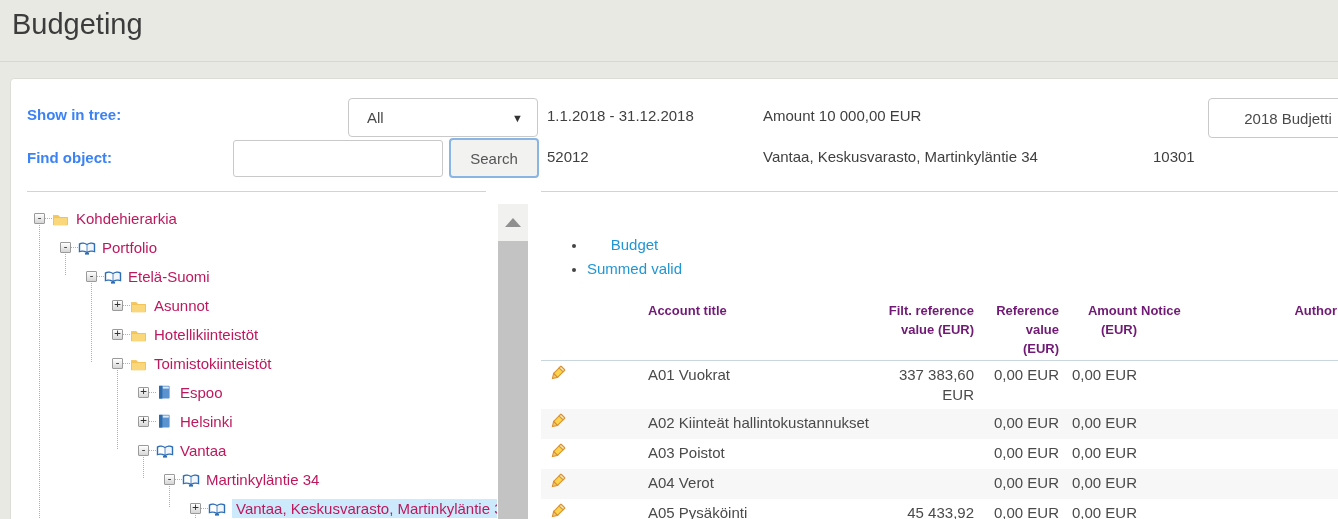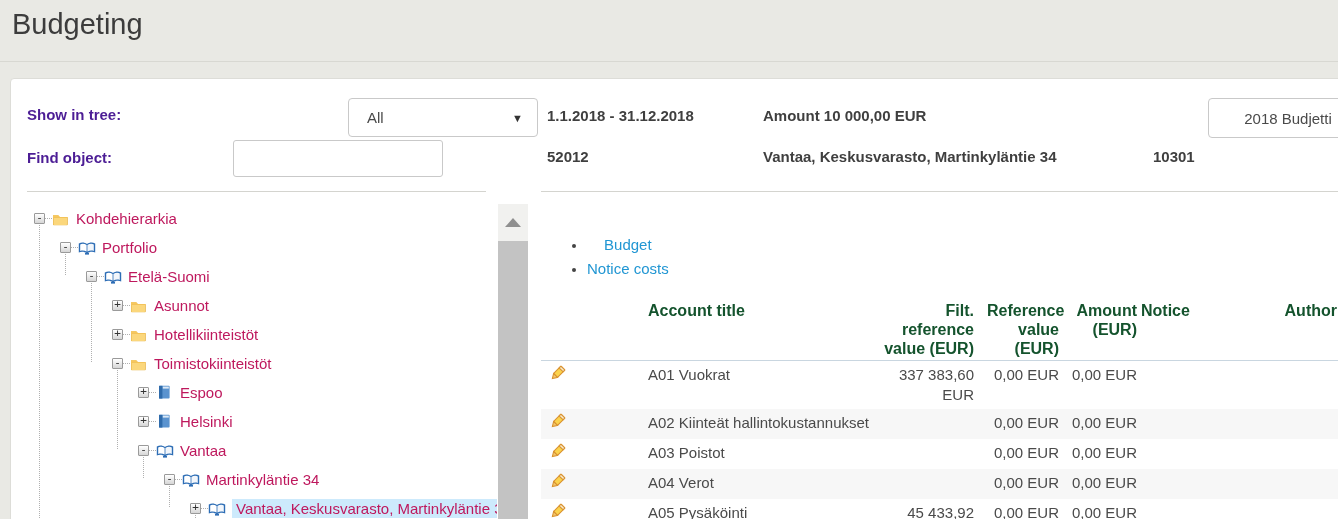--- a/index.html
+++ b/index.html
@@ -15,21 +15,21 @@
   
   #page-title { left:12px; top:8px; font-size:29px; font-weight:400; color:#3c3c3c; }
   #top-divider { left:0; top:61px; width:1338px; border-top:1px solid #d8d8d2; }
 
   
   #panel {
     left:10px; top:78px; width:1340px; height:460px;
     background:#fff; border:1px solid #ddddd8; border-radius:4px;
   }
 
-  .field-label { font-size:15px; font-weight:700; color:#4c1d95; }
+  .field-label { font-size:15px; font-weight:700; color:#3b82f6; }
 
   .selectbox {
     background:#fff; border:1px solid #c9c9c9; border-radius:4px;
     display:flex; align-items:center; font-size:15px; color:#4a4a4a;
     cursor:pointer;
   }
   #tree-filter { left:337px; top:19px; width:190px; height:39px; padding:0 14px 0 18px; justify-content:space-between; }
   #tree-filter .arrow { font-size:11px; color:#333; }
   #budget-selector { left:1197px; top:19px; width:160px; height:40px; justify-content:center; }
 
@@ -41,21 +41,21 @@
   #search-btn {
     left:438px; top:59px; width:90px; height:40px;
     background:#f2f2f1; border:2px solid #8ab4e2; border-radius:4px;
     font-size:15px; color:#555; font-family:inherit; cursor:pointer;
   }
 
   #hrule-left  { left:16px; top:112px; width:459px; border-top:1px solid #d4d4cf; }
   #hrule-right { left:530px; top:112px; width:812px; border-top:1px solid #d4d4cf; }
 
   
-  .info { font-size:15px; font-weight:700; color:#3f3f3f; }
+  .info { font-size:15px; font-weight:400; color:#3f3f3f; }
 
   
   #note { left:530px; top:127px; font-size:16px; color:#e75c74; }
   #quick-links { left:556px; top:157px; list-style:disc; padding-left:20px; }
   #quick-links li { margin-bottom:7px; font-size:15px;text-align:center; }
   #quick-links li::marker { color:#444; font-size:13px; }
   #quick-links a { color:#2196d3; text-decoration:none; cursor:pointer; }
 
   
   #tree { left:16px; top:125px; width:470px; height:316px; overflow:hidden; }
@@ -75,21 +75,21 @@
 
   
   #tree-scrollbar { left:487px; top:125px; width:30px; height:335px; background:#f1f1ef; }
   #scroll-up { width:30px; height:37px; display:flex; align-items:center; justify-content:center; cursor:pointer; background:#f1f1ef; }
   #scroll-up .tri { width:0; height:0; border-left:8px solid transparent; border-right:8px solid transparent; border-bottom:9px solid #8f8f8f; }
   #scroll-thumb { width:30px; height:298px; background:#c3c3c3; cursor:pointer; }
 
   
   #cost-table { left:530px; top:220px; width:798px; border-collapse:collapse; table-layout:fixed; }
   #cost-table th {
-    color:#14532d; font-size:16px; font-weight:700; line-height:19px;
+    color:#701a75; font-size:13px; font-weight:700; line-height:19px;
     vertical-align:top; padding:2px; border-bottom:1px solid #c9d6e0;
   }
   #cost-table th.r, #cost-table td.r { text-align:right; }
   #cost-table th.l, #cost-table td.l { text-align:left; }
   #cost-table td { font-size:15px; color:#4a4a4a; line-height:20px; vertical-align:top; padding:4px 2px; }
   #cost-table tbody tr.alt { background:#f7f7f7; }
   #cost-table td.icon-cell { padding-left:8px; }
   th .narrow { display:inline-block; width:72px; text-align:right; }
   th.notice-h { padding-left:10px; }
   th.author-h, td.author-c { padding-right:11px; }
@@ -131,20 +131,21 @@
 <div class="abs" id="panel">
 
   <span class="abs field-label" style="left:16px;top:27px">Show in tree:</span>
   <div class="abs selectbox" id="tree-filter">
     <span>All</span>
     <span class="arrow">▼</span>
   </div>
 
   <span class="abs field-label" style="left:16px;top:70px">Find object:</span>
   <input class="abs" id="find-input" type="text" value="" style="">
+  <button class="abs" id="search-btn">Search</button>
 
   <span class="abs info" style="left:536px;top:28px">1.1.2018 - 31.12.2018</span>
   <span class="abs info" style="left:752px;top:28px">Amount 10 000,00 EUR</span>
   <div class="abs selectbox" id="budget-selector">
     <span>2018 Budjetti</span>
   </div>
   <span class="abs info" style="left:536px;top:69px">52012</span>
   <span class="abs info" style="left:752px;top:69px">Vantaa, Keskusvarasto, Martinkyläntie 34</span>
   <span class="abs info" style="left:1142px;top:69px">10301</span>
 
@@ -263,21 +264,21 @@
 
   <div class="abs" id="tree-scrollbar">
     <div id="scroll-up">
         <span class="tri"></span>
       </div>
     <div id="scroll-thumb"></div>
   </div>
 
   <ul class="abs" id="quick-links">
     <li><a>Budget</a></li>
-    <li><a>Notice costs</a></li>
+    <li><a>Summed valid</a></li>
   </ul>
 
   <table class="abs" id="cost-table">
     <colgroup>
       <col style="width:105px">
         <col style="width:230px">
         <col style="width:100px">
       <col style="width:85px">
         <col style="width:78px">
         <col style="width:80px">

